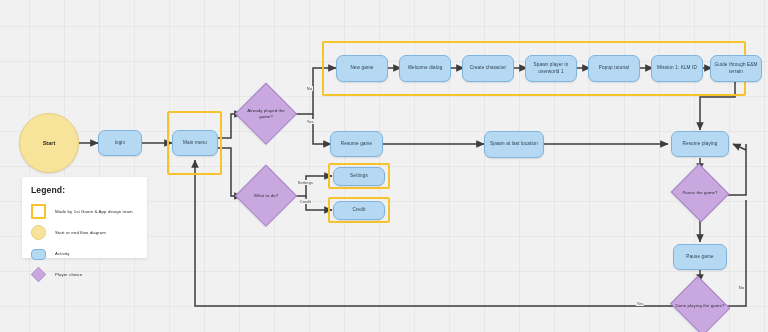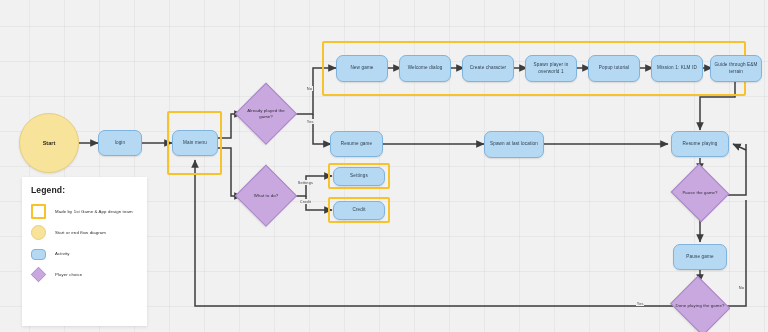--- a/index.html
+++ b/index.html
@@ -48,21 +48,21 @@
   .frame{position:absolute;box-sizing:border-box;
          border:2px solid #f6c32c;border-radius:2px;background:transparent;}
 
   
   .elabel{position:absolute;font-size:3.9px;color:#3d3d3d;
           background:#f1f1f1;padding:0 .8px;letter-spacing:.15px;
           white-space:nowrap;}
 
   
   #legend{
-    position:absolute;left:22px;top:177px;width:125px;height:149px;
+    position:absolute;left:22px;top:177px;width:125px;height:81px;
     background:#ffffff;box-sizing:border-box;padding:8px 9px 0 9px;
     box-shadow:0 1px 3px rgba(0,0,0,.10);
   }
   #legend .ltitle{font-size:8.6px;font-weight:bold;color:#1d1d1d;
                   letter-spacing:.1px;margin-bottom:6px;}
   .lrow{display:flex;align-items:center;height:21px;}
   .lswatch{width:15px;height:15px;flex:0 0 15px;margin-right:9px;
            position:relative;box-sizing:border-box;}
   .sw-frame{border:2px solid #f6c32c;border-radius:1px;}
   .sw-term{background:#f8e39b;border:1px solid #e8cf7c;border-radius:50%;}

